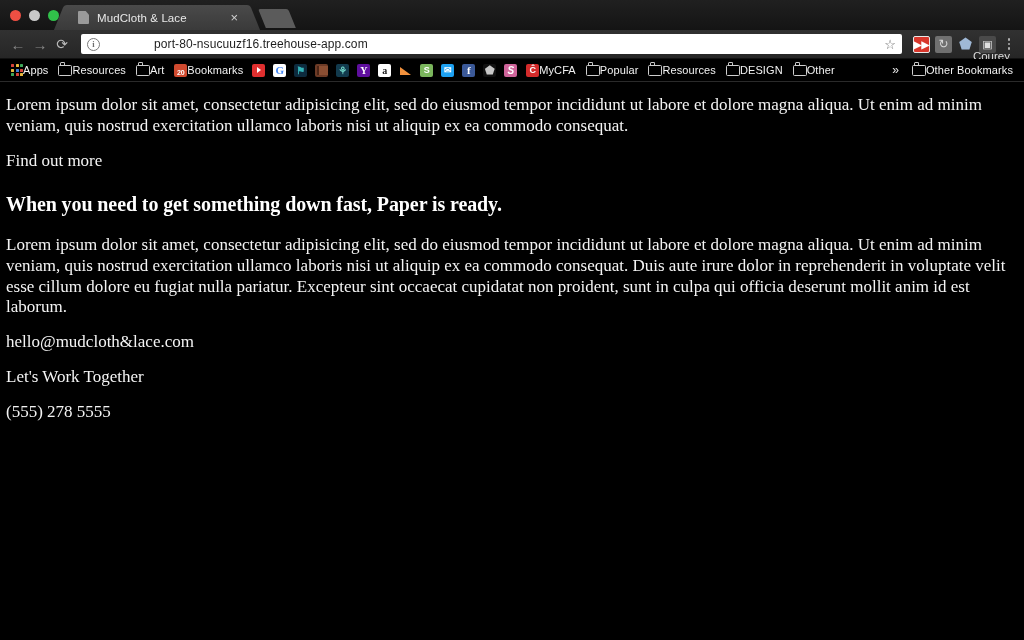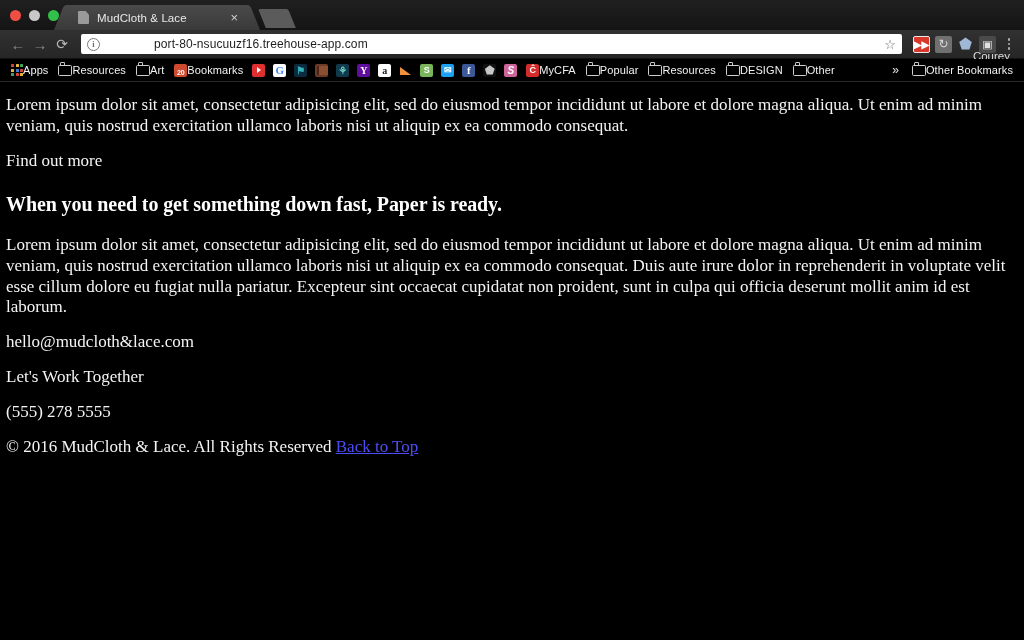--- a/index.html
+++ b/index.html
@@ -513,16 +513,15 @@
   </div>
 
   <div class="page">
     <p>Lorem ipsum dolor sit amet, consectetur adipisicing elit, sed do eiusmod tempor incididunt ut labore et dolore magna aliqua. Ut enim ad minim veniam, quis nostrud exercitation ullamco laboris nisi ut aliquip ex ea commodo consequat.</p>
     <p>Find out more</p>
     <h2>When you need to get something down fast, Paper is ready.</h2>
     <p>Lorem ipsum dolor sit amet, consectetur adipisicing elit, sed do eiusmod tempor incididunt ut labore et dolore magna aliqua. Ut enim ad minim veniam, quis nostrud exercitation ullamco laboris nisi ut aliquip ex ea commodo consequat. Duis aute irure dolor in reprehenderit in voluptate velit esse cillum dolore eu fugiat nulla pariatur. Excepteur sint occaecat cupidatat non proident, sunt in culpa qui officia deserunt mollit anim id est laborum.</p>
     <p>hello@mudcloth&amp;lace.com</p>
     <p>Let's Work Together</p>
     <p>(555) 278 5555</p>
-    <p><span>© 2016 MudCloth &amp; Lace. All Rights Reserved </span><span class="link-blue">Back to Top</span></p>
   </div>
 
 </div>
 
 </body></html>

